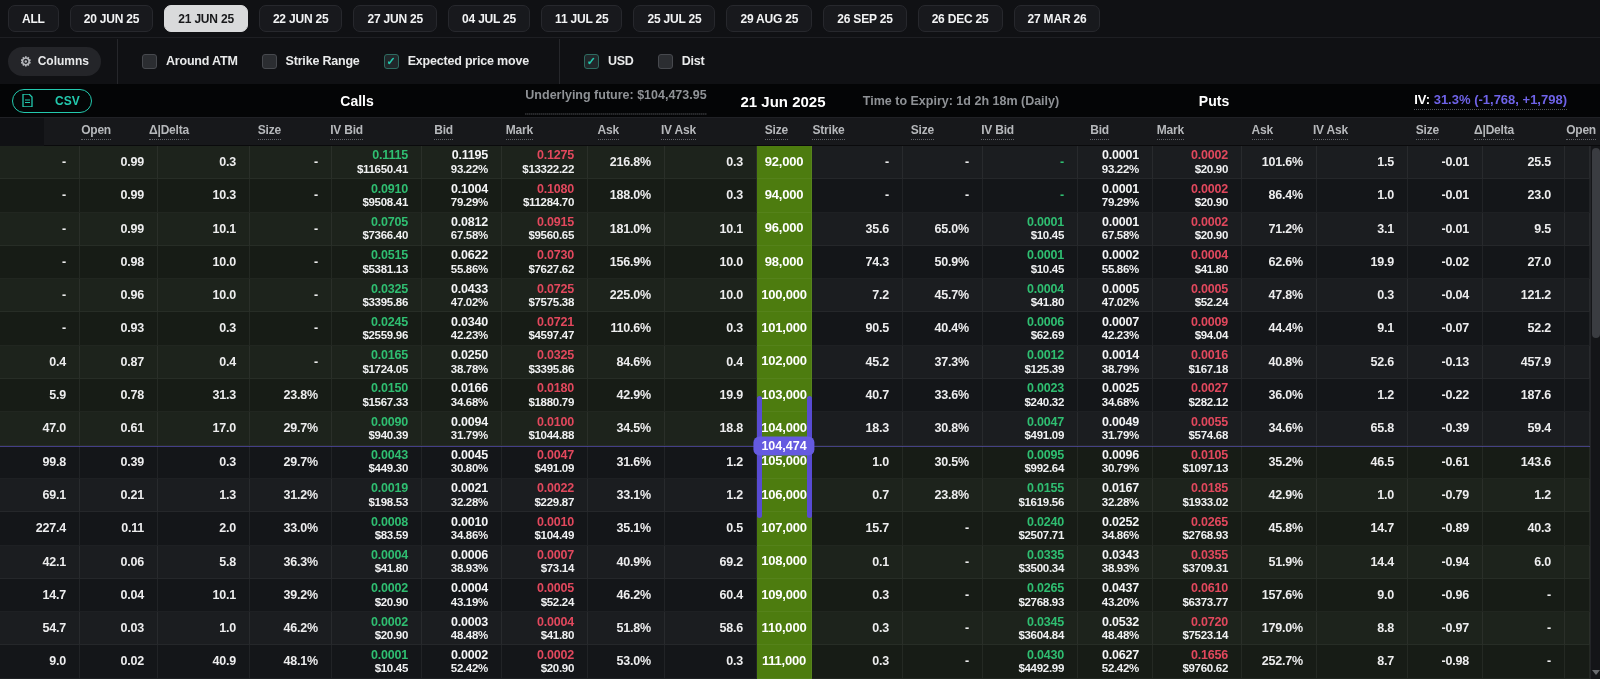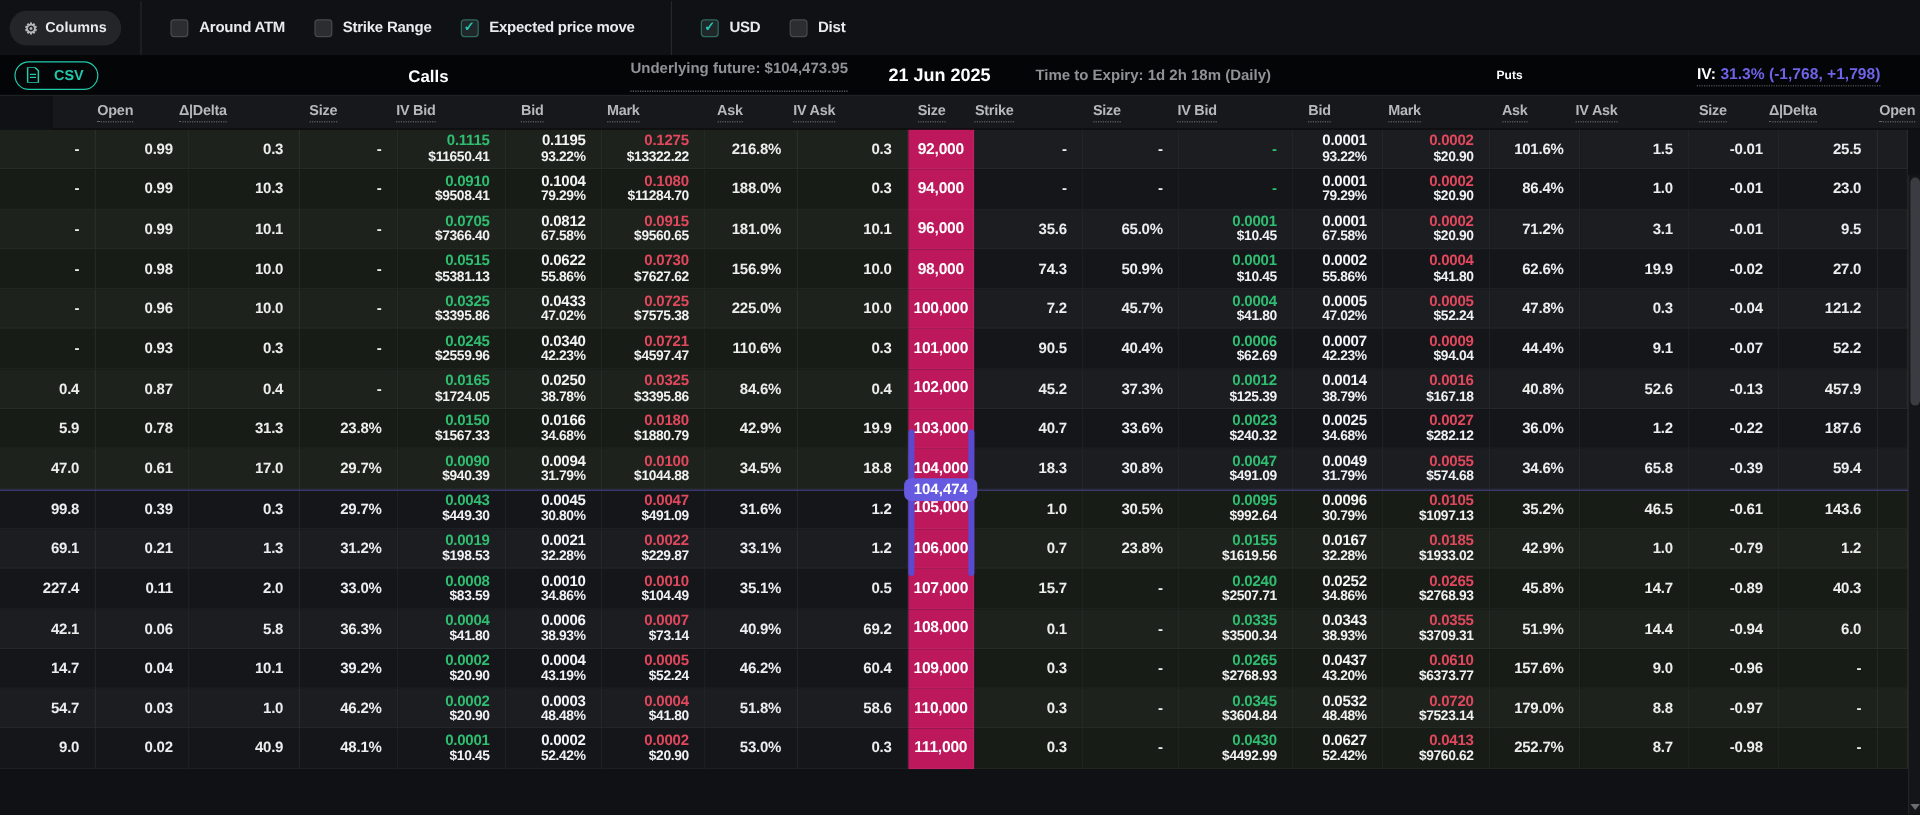--- a/index.html
+++ b/index.html
@@ -18,43 +18,43 @@
   .gear { color:#b4b6ba; font-size:13px; line-height:1; }
   .vsep { width:1px; height:45px; background:#26272b; margin-left:16px; }
   .chk-group { display:flex; align-items:center; gap:9px; margin-left:24px; cursor:pointer; }
   .box { width:15px; height:15px; border-radius:3px; background:#2b2d31; border:1px solid #47494e; display:flex; align-items:center; justify-content:center; font-size:11px; line-height:1; color:transparent; }
   .box.checked { background:#20272a; border-color:#2e6b60; color:#23c9ae; font-weight:700; }
   .chk-label { font-size:12.5px; font-weight:700; color:#e9eaeb; letter-spacing:-0.2px; }
 
   
   .theader { position:relative; height:34px; background:#040506; border-bottom:1px solid #202125; }
   .theader > * { position:absolute; top:50%; transform:translateY(-50%); white-space:nowrap; }
-  .csv-btn { left:12px; display:flex; align-items:center; gap:12px; border:1px solid #23c9ae; border-radius:15px; padding:4px 11px 4px 9px; color:#23c9ae; font-size:12px; font-weight:700; cursor:pointer; transform:translateY(-50%); }
+  .csv-btn { left:12px; display:flex; align-items:center; gap:22px; border:1px solid #23c9ae; border-radius:15px; padding:4px 11px 4px 9px; color:#23c9ae; font-size:12px; font-weight:700; cursor:pointer; transform:translateY(-50%); }
   .calls-title { left:357px; transform:translate(-50%,-50%); font-size:14px; font-weight:700; color:#fff; }
-  .puts-title  { left:1214px; transform:translate(-50%,-50%); font-size:10px; font-weight:700; color:#fff;margin-left:44px; }
+  .puts-title  { left:1214px; transform:translate(-50%,-50%); font-size:14px; font-weight:700; color:#fff; }
   .underlying { left:616px; transform:translate(-50%,-50%); font-size:12.5px; font-weight:700; color:#8f9296; border-bottom:1px dotted #6f7175; padding-bottom:12px; }
   .hdate { left:783px; transform:translate(-50%,-50%); font-size:15px; font-weight:700; color:#fff; }
   .expiry { left:961px; transform:translate(-50%,-50%); font-size:12.5px; font-weight:700; color:#8f9296; }
   .ivwrap { right:33px; font-size:13px; font-weight:700; border-bottom:1px dotted #55575c; padding-bottom:2px; }
   .ivwrap .ivlab { color:#fff; }
   .ivwrap .ivval { color:#6f63e8; }
 
   
   :root { --cols: 80px 78px 92px 82px 90px 80px 86px 77px 92px 55px 91px 80px 95px 75px 89px 75px 91px 75px 82px 1fr; }
   .colheads { display:grid; grid-template-columns:var(--cols); width:1590px; height:28px; background:#17181b; border-bottom:1px solid #0a0a0c;margin-left:44px; }
   .hcell { display:flex; align-items:center; justify-content:flex-end; padding-right:13px; overflow:hidden; }
   .hcell.strike-h { justify-content:center; padding:0; }
   .hlabel { font-size:12px; font-weight:700; color:#b6b8bb; border-bottom:1px dotted #63656a; padding-bottom:2px; letter-spacing:-0.2px; white-space:nowrap; }
 
   .tbody { position:relative; width:1600px; height:533px; overflow:hidden; }
   .trow { display:grid; grid-template-columns:var(--cols); width:1590px; height:33.3px; }
   .cell { display:flex; flex-direction:column; align-items:flex-end; justify-content:center; padding-right:13px; border-right:1px solid rgba(255,255,255,0.055); border-bottom:1px solid rgba(255,255,255,0.045); overflow:hidden; line-height:1.15; }
   .tint-green { background:#1d231c; } .tint-green.alt { background:#171c16; }
   .tint-dark { background:#1b1d20; } .tint-dark.alt { background:#141619; }
-  .strike-cell { background:#be185d; align-items:center; padding:4px; justify-content:center; }
+  .strike-cell { background:#4d7c0f; align-items:center; padding:4px; justify-content:center; }
   .strike-txt { font-size:13px; font-weight:700; color:#fff; letter-spacing:-0.2px; }
   .main { font-size:12.5px; font-weight:700; color:#ededee; letter-spacing:-0.2px; white-space:nowrap; }
   .main.green { color:#2fbe71; } .main.red { color:#e2485d; } .main.white { color:#f4f5f6; }
   .sub { font-size:11.5px; font-weight:700; color:#f0f1f2; letter-spacing:-0.3px; white-space:nowrap; }
 
   
   .price-line { position:absolute; left:0; top:300px; width:1590px; height:1px; background:rgba(105,96,222,0.55); z-index:3; }
   .em-bar { position:absolute; top:250px; width:5px; height:122px; background:#584bd2; border-radius:3px; z-index:4; }
   .em-bar.l { left:757px; } .em-bar.r { left:807px; }
   .price-badge { position:absolute; left:784px; top:300px; transform:translate(-50%,-50%); background:#655ae0; color:#fff; font-size:12.5px; font-weight:700; padding:2px 8px 3px; border-radius:6px; z-index:5; white-space:nowrap;text-align:right; }
@@ -64,20 +64,34 @@
   .sb-thumb { position:absolute; top:2px; left:1px; width:8px; height:190px; background:#3a3c41; border-radius:4px; }
   .sb-down { position:absolute; bottom:4px; left:1px; width:0; height:0; border-left:4px solid transparent; border-right:4px solid transparent; border-top:5px solid #6a6c70; }
 
   .csvicon { display:inline-block; }
 </style>
 </head>
 <body>
 
 <div id="app">
 
+  <div class="tabsbar">
+      <div class="tab">ALL</div>
+      <div class="tab">20 JUN 25</div>
+      <div class="tab selected">21 JUN 25</div>
+      <div class="tab">22 JUN 25</div>
+      <div class="tab">27 JUN 25</div>
+      <div class="tab">04 JUL 25</div>
+      <div class="tab">11 JUL 25</div>
+      <div class="tab">25 JUL 25</div>
+      <div class="tab">29 AUG 25</div>
+      <div class="tab">26 SEP 25</div>
+      <div class="tab">26 DEC 25</div>
+      <div class="tab">27 MAR 26</div>
+    </div>
 
   <div class="toolbar">
     <div class="columns-btn">
       <span class="gear">⚙</span>
       <span>Columns</span>
     </div>
     <div class="vsep"></div>
     <div id="chkgroup1" style="display:flex;align-items:center;">
         <div class="chk-group">
           <div class="box">✓</div>
@@ -1220,21 +1234,21 @@
         </div>
         <div class="cell tint-green alt">
           <div class="main green">0.0430</div>
           <div class="sub">$4492.99</div>
         </div>
         <div class="cell tint-green alt">
           <div class="main white">0.0627</div>
           <div class="sub">52.42%</div>
         </div>
         <div class="cell tint-green alt">
-          <div class="main red">0.0413</div>
+          <div class="main red">0.1656</div>
           <div class="sub">$9760.62</div>
         </div>
         <div class="cell tint-green alt">
           <div class="main">252.7%</div>
         </div>
         <div class="cell tint-green alt">
           <div class="main">8.7</div>
         </div>
         <div class="cell tint-green alt">
           <div class="main">-0.98</div>

